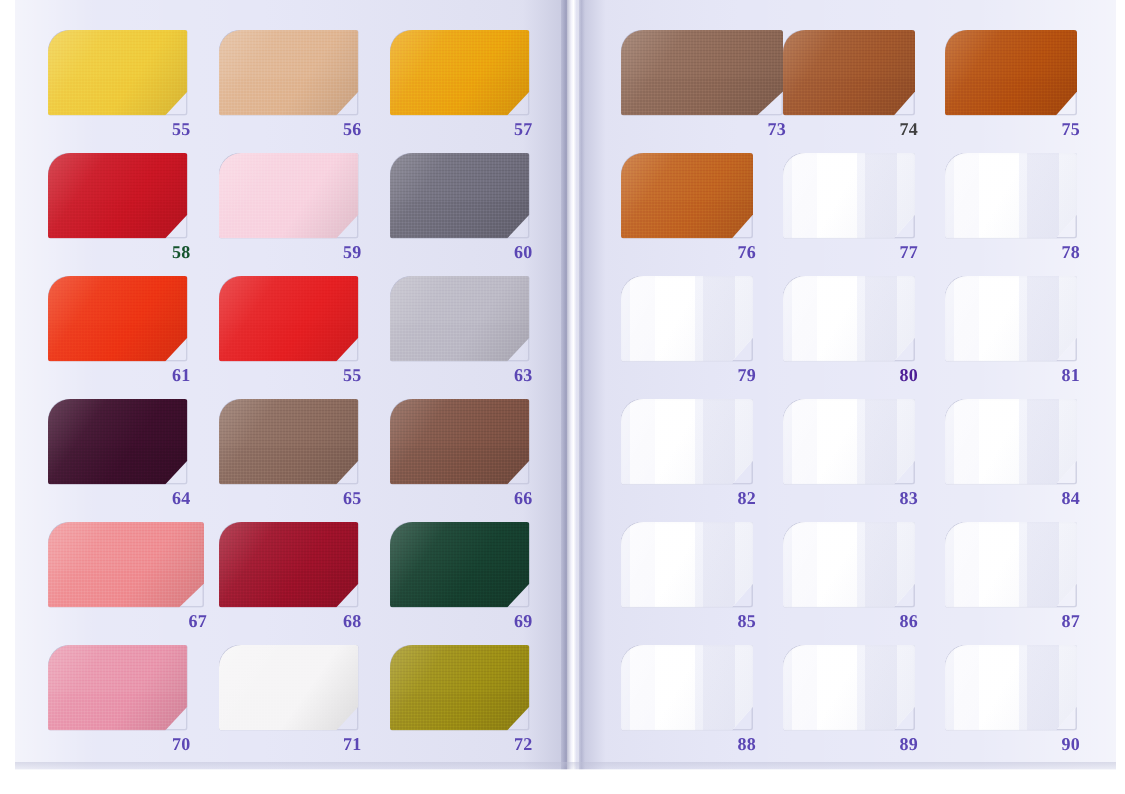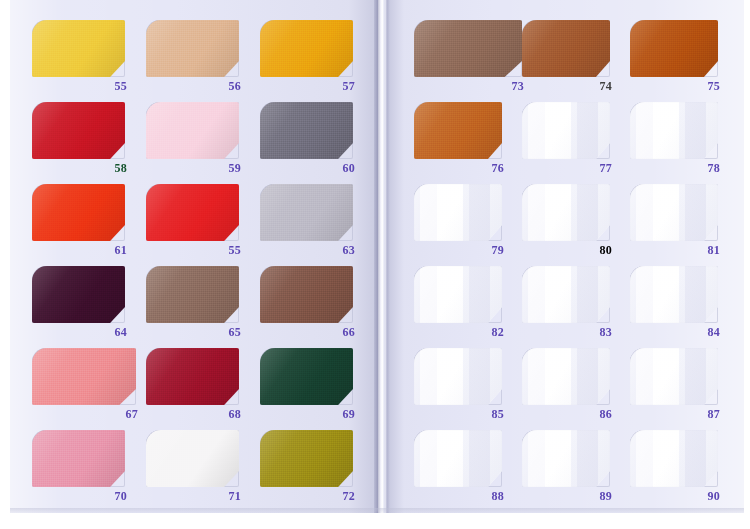--- a/index.html
+++ b/index.html
@@ -240,21 +240,21 @@
         <div class="num" style="color: rgb(91, 70, 180);">78</div>
       </div>
       <div class="cell" style="left: 414px; top: 184px; width: 88px; height: 57px;">
         <div class="window"></div>
         <div class="chip empty" title="empty slot"></div>
         <div class="num" style="color: rgb(91, 70, 180);">79</div>
       </div>
       <div class="cell" style="left: 522px; top: 184px; width: 88px; height: 57px;">
         <div class="window"></div>
         <div class="chip empty" title="empty slot"></div>
-        <div class="num" style="color: #000000; margin-left: 19px;">80</div>
+        <div class="num" style="color: #4c1d95; margin-left: 19px;">80</div>
       </div>
       <div class="cell" style="left: 630px; top: 184px; width: 88px; height: 57px;">
         <div class="window"></div>
         <div class="chip empty" title="empty slot"></div>
         <div class="num" style="color: rgb(91, 70, 180);">81</div>
       </div>
       <div class="cell" style="left: 414px; top: 266px; width: 88px; height: 57px;">
         <div class="window"></div>
         <div class="chip empty" title="empty slot"></div>
         <div class="num" style="color: rgb(91, 70, 180);">82</div>

